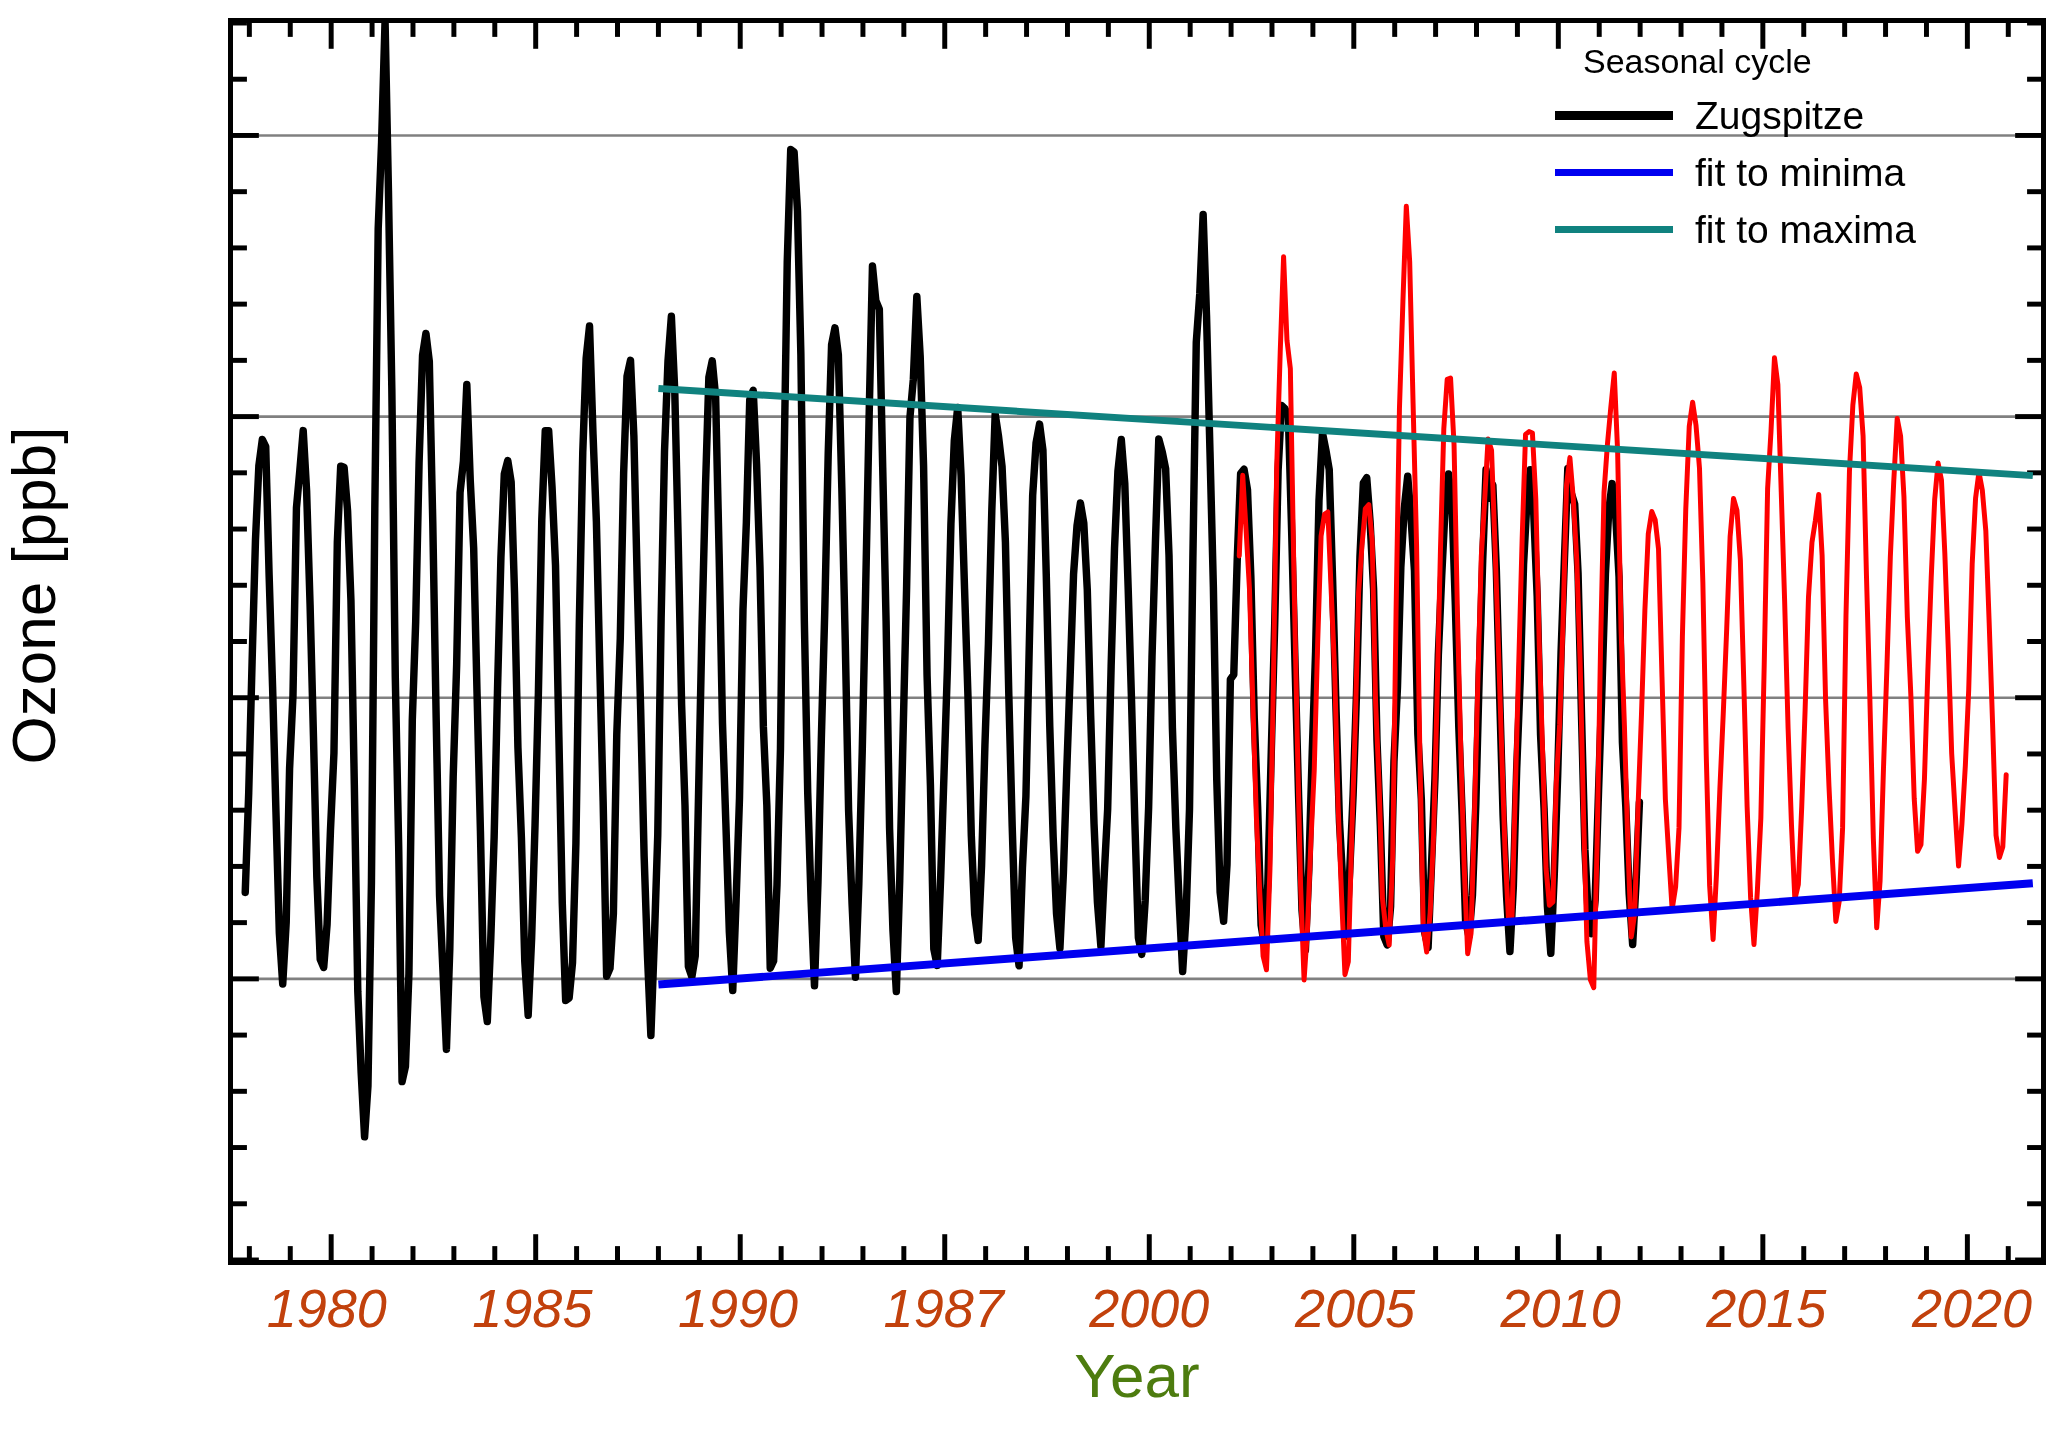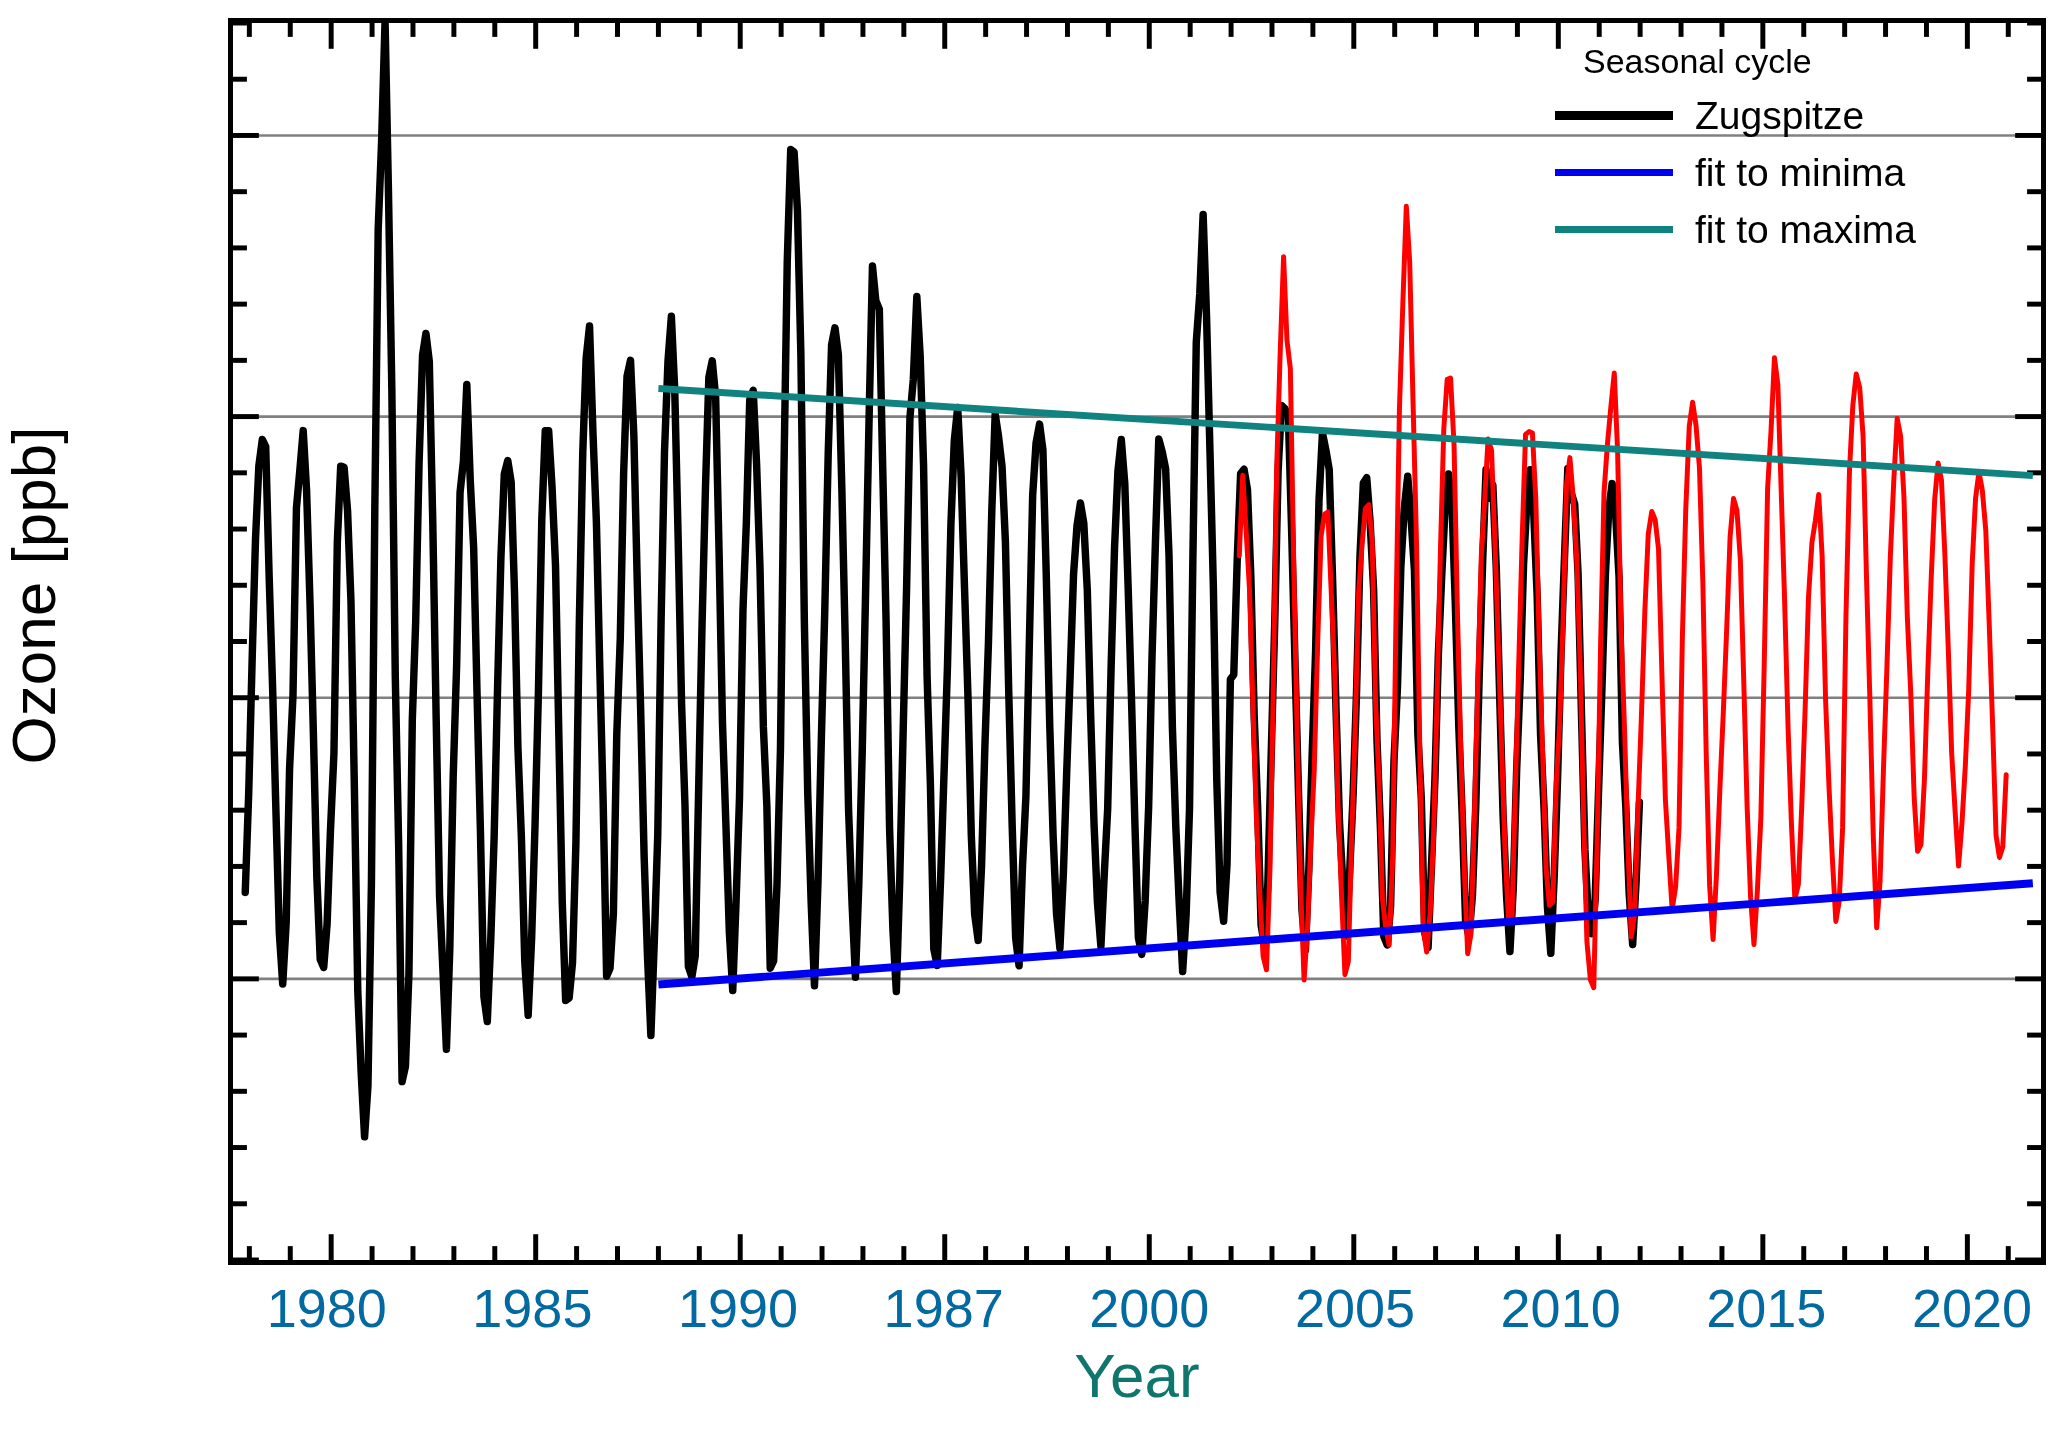--- a/index.html
+++ b/index.html
@@ -30,31 +30,32 @@
     color:#000;
     letter-spacing:0px;
     white-space:nowrap;
   }
   #xlabel{
     position:absolute;
     left:228px; top:1340px;
     width:1818px;
     text-align:center;
     font-size:62px;
-    color:#0f766e;
+    color:#4d7c0f;
   }
   .xtick-label{
     position:absolute;
     top:1281px;
     width:220px;
     margin-left:-110px;
     text-align:center;
     font-size:54px;
-    color:#0369a1;
+    color:#c2410c;
     line-height:1;
+    font-style:italic;
   }
 
   
   #legend{
     position:absolute;
     left:1555px; top:42px;
     width:480px;
   }
   #legend-title{
     font-size:34px;

